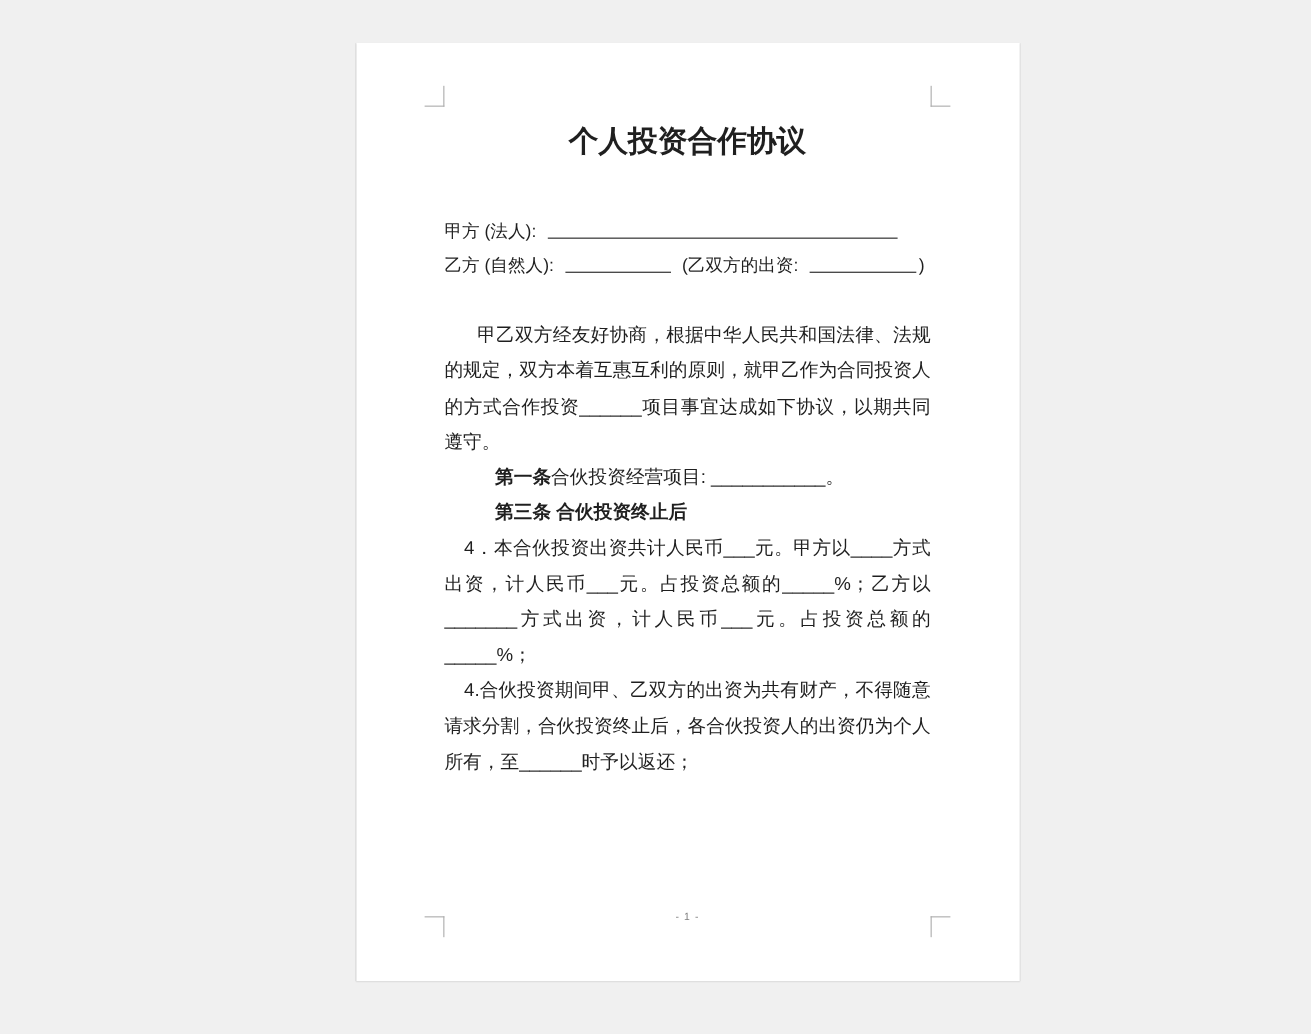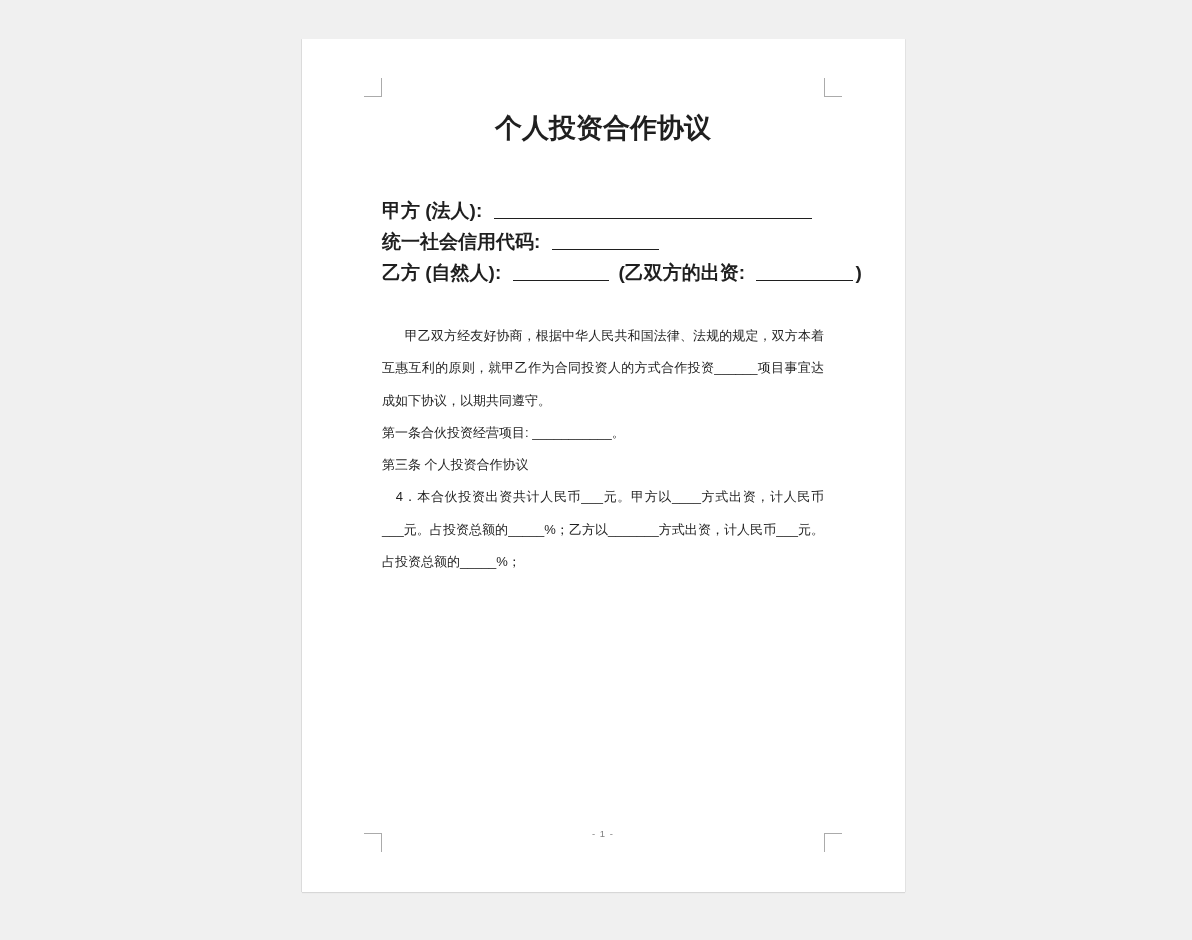--- a/index.html
+++ b/index.html
@@ -17,21 +17,21 @@
   }
   .stage {
     position: relative;
     width: 1192px;
     height: 940px;
     background: var(--canvas-bg);
     overflow: hidden;
   }
   .page {
     position: absolute;
-    left: 302px;
+    left: 324px;
     top: 39px;
     width: 603px;
     height: 853px;
     background: var(--page-bg);
     box-shadow: -1px 0 0 rgba(0,0,0,0.07), 0 1px 1px rgba(0,0,0,0.10), 1px 0 0 rgba(0,0,0,0.04);
     color: var(--text);
   }
   
   .mark { position: absolute; width: 18px; height: 19px; }
   .mark.tl { left: 62px;  top: 39px;  border-right: 1px solid var(--crop-mark); border-bottom: 1px solid var(--crop-mark); }
@@ -48,22 +48,22 @@
   .doc-title {
     margin: 75px 0 0 0;
     font-size: 27px;
     line-height: 28px;
     font-weight: 700;
     text-align: center;
     white-space: nowrap;
   }
   .fields {
     margin-top: 53px;
-    font-size: 19px;
-    font-weight: 700;
+    font-size: 16px;
+    font-weight: 400;
   }
   .field-line {
     line-height: 31px;
     height: 31px;
     white-space: nowrap;
   }
   .blank {
     display: inline-block;
     border-bottom: 1.4px solid var(--text);
     height: 12px;
@@ -71,28 +71,28 @@
     margin-left: 6px;
   }
   .w-318 { width: 318px; }
   .w-107 { width: 107px; }
   .w-96  { width: 96px; }
   .w-97  { width: 97px; margin-right: 2px; }
   .id-label { margin-left: 10px; }
 
   .body-text {
     margin-top: 32px;
-    font-size: 13px;
+    font-size: 17px;
     line-height: 32.3px;
     text-align: justify;
   }
   .body-text p { margin: 0; }
   .body-text p.ind1 { text-indent: 1.05em; }
   .body-text p.ind2 { text-indent: 1.75em; }
-  .body-text b { font-weight: 400; }
+  .body-text b { font-weight: 700; margin-left: 46px; }
 
   .page-number {
     position: absolute;
     left: 80px;
     width: 442px;
     top: 789px;
     text-align: center;
     font-size: 9.5px;
     letter-spacing: 1px;
     color: var(--page-number);
@@ -111,31 +111,29 @@
 
     <div class="content">
 
       <h1 class="doc-title">个人投资合作协议</h1>
 
       <div class="fields">
         <div class="field-line">
           <span>甲方 (法人): </span><span class="blank w-318"></span>
         </div>
         <div class="field-line">
-          <span>统一社会信用代码: </span><span class="blank w-107"></span>
-        </div>
-        <div class="field-line">
           <span>乙方 (自然人): </span><span class="blank w-96"></span><span class="id-label">(乙双方的出资: </span><span class="blank w-97"></span><span>)</span>
         </div>
       </div>
 
       <div class="body-text">
           <p class="ind2">甲乙双方经友好协商，根据中华人民共和国法律、法规的规定，双方本着互惠互利的原则，就甲乙作为合同投资人的方式合作投资______项目事宜达成如下协议，以期共同遵守。</p>
           <p><b>第一条</b>合伙投资经营项目: ___________。</p>
-          <p><b>第三条 个人投资合作协议</b></p>
+          <p><b>第三条 合伙投资终止后</b></p>
           <p class="ind1">4．本合伙投资出资共计人民币___元。甲方以____方式出资，计人民币___元。占投资总额的_____%；乙方以_______方式出资，计人民币___元。占投资总额的_____%；</p>
+          <p class="ind1">4.合伙投资期间甲、乙双方的出资为共有财产，不得随意请求分割，合伙投资终止后，各合伙投资人的出资仍为个人所有，至______时予以返还；</p>
         </div>
 
     </div>
 
     <div class="page-number">- 1 -</div>
   </div>
 </div>
 
 </body></html>

